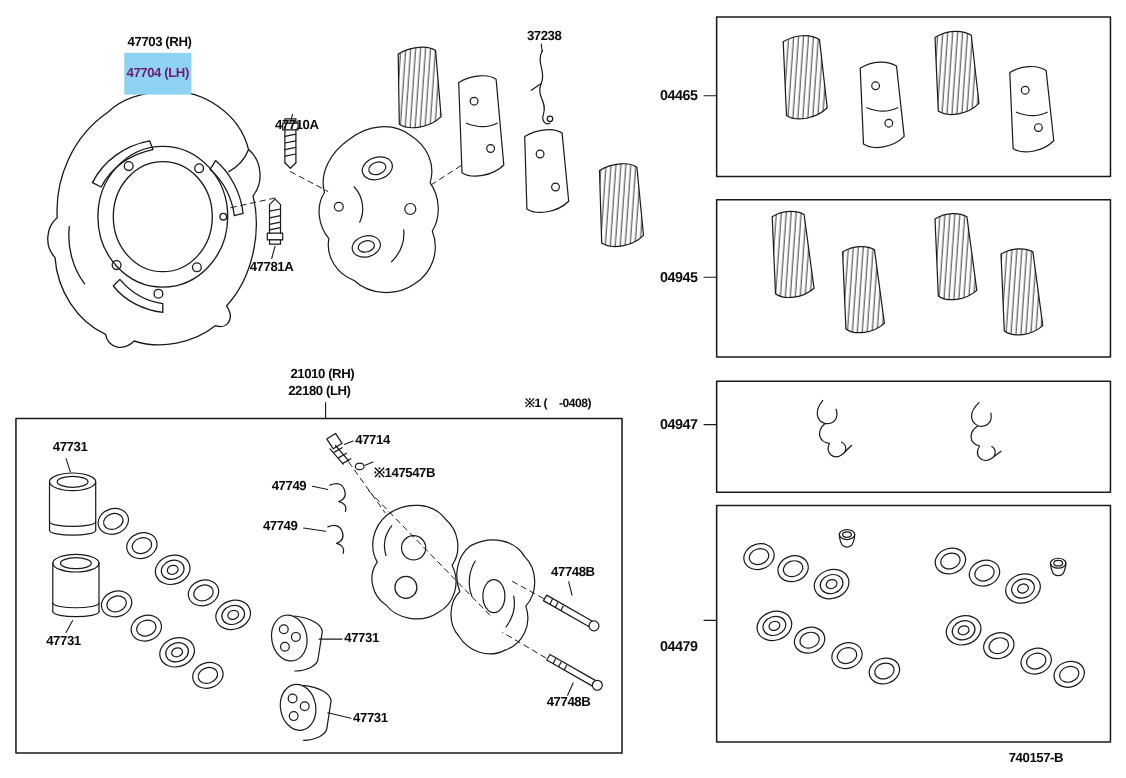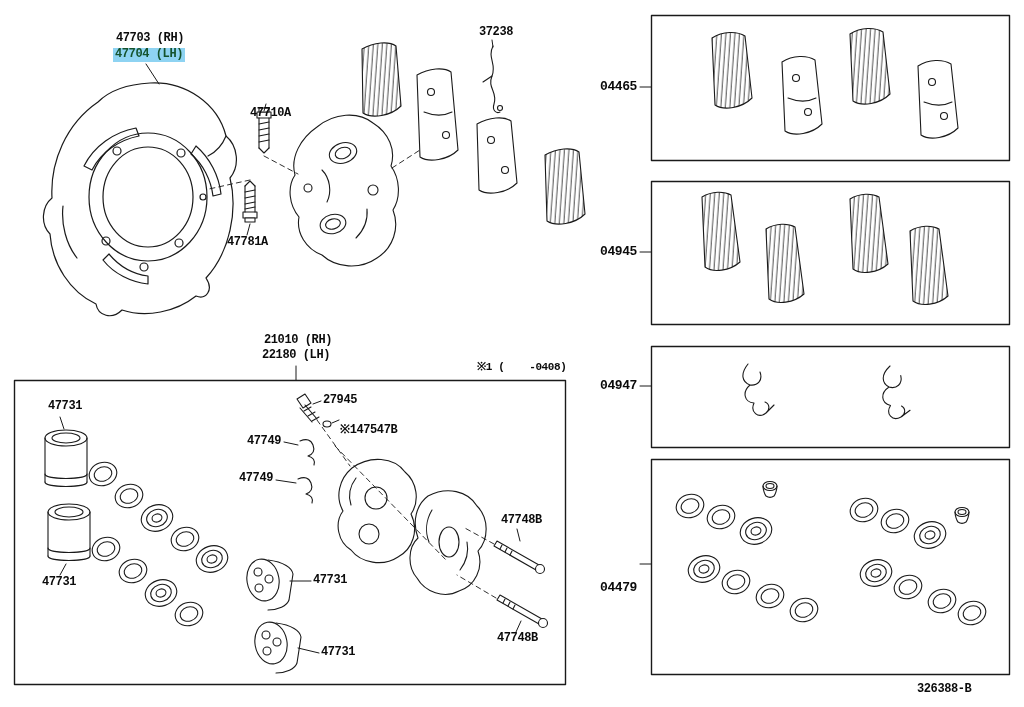--- a/index.html
+++ b/index.html
@@ -1,26 +1,26 @@
 <!DOCTYPE html>
 <html><head>
 <meta charset="utf-8">
 <style>
   * { margin:0; padding:0; box-sizing:border-box; }
   html,body { background:#ffffff; }
   .stage {
     position:relative; width:1024px; height:707px; background:#fff;
-    font-family:Liberation Mono, monospace; overflow:hidden;
+    font-family:Liberation Sans, sans-serif; overflow:hidden;
   }
   .art { position:absolute; left:0; top:0; }
   .lbl {
     position:absolute; font-size:12px; font-weight:bold; color:#0b0b0b;
     letter-spacing:-0.4px; white-space:pre; line-height:1.15; cursor:default;
   }
-  .lbl.hl { background:#8ed3f2; color:#14532d; padding:0 2px; }
+  .lbl.hl { background:#8ed3f2; color:#701a75; padding:12px 2px; }
   .kit { font-size:13px;text-align:right; }
   .note { font-size:11px; }
   .doc { font-size:12px; }
 </style>
 </head>
 <body>
 
 <div class="stage">
 
 <svg class="art" width="1024" height="707" viewBox="0 0 1024 707" stroke="#1a1a1a" fill="none" stroke-width="1.1" stroke-linecap="round" stroke-linejoin="round">
@@ -272,30 +272,30 @@
 <div class="lbl" style="left:116px;top:32px">47703 (RH)</div>
 <div class="lbl hl" style="left:113px;top:48px">47704 (LH)</div>
 <div class="lbl" style="left:250px;top:107px">47710A</div>
 <div class="lbl" style="left:227px;top:236px">47781A</div>
 <div class="lbl" style="left:479px;top:26px">37238</div>
 <div class="lbl" style="left:264px;top:334px">21010 (RH)</div>
 <div class="lbl" style="left:262px;top:349px">22180 (LH)</div>
 <div class="lbl note" style="left:477px;top:361px">※1 (    -0408)</div>
 
 <div class="lbl" style="left:48px;top:400px">47731</div>
-<div class="lbl" style="left:323px;top:394px">27945</div>
+<div class="lbl" style="left:323px;top:394px">47714</div>
 <div class="lbl" style="left:340px;top:424px">※147547B</div>
 <div class="lbl" style="left:247px;top:435px">47749</div>
 <div class="lbl" style="left:239px;top:472px">47749</div>
 <div class="lbl" style="left:42px;top:576px">47731</div>
 <div class="lbl" style="left:313px;top:574px">47731</div>
 <div class="lbl" style="left:321px;top:646px">47731</div>
 <div class="lbl" style="left:501px;top:514px">47748B</div>
 <div class="lbl" style="left:497px;top:632px">47748B</div>
 
 <div class="lbl kit" style="left:600px;top:80px">04465</div>
 <div class="lbl kit" style="left:600px;top:245px">04945</div>
 <div class="lbl kit" style="left:600px;top:379px">04947</div>
 <div class="lbl kit" style="left:600px;top:581px">04479</div>
 
-<div class="lbl doc" style="left:917px;top:683px">326388-B</div>
+<div class="lbl doc" style="left:917px;top:683px">740157-B</div>
 
 </div>
 
 </body></html>

